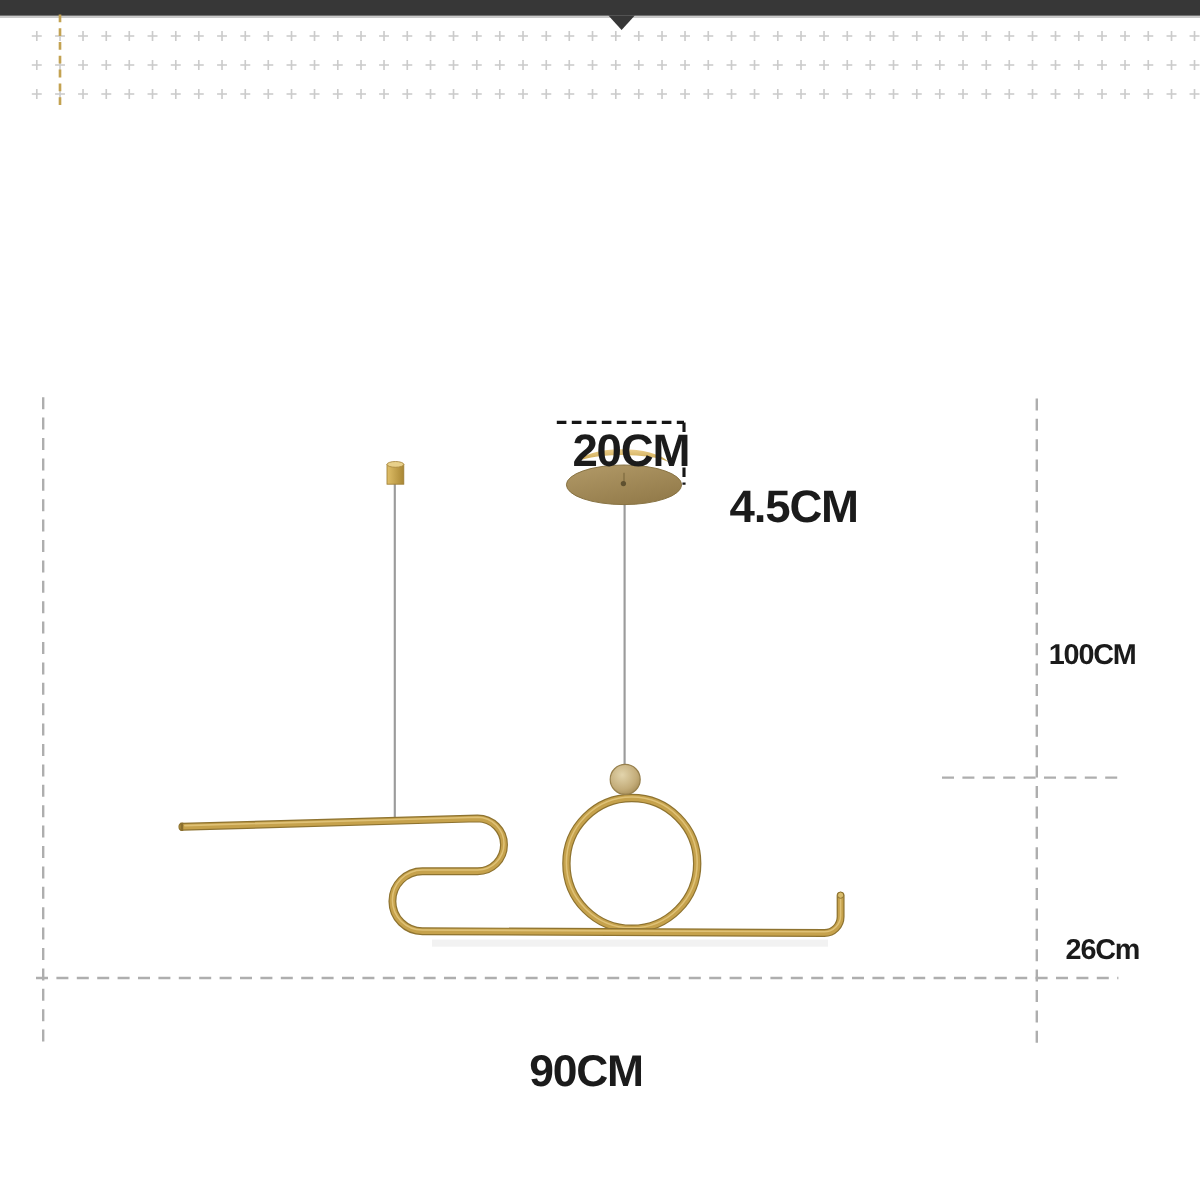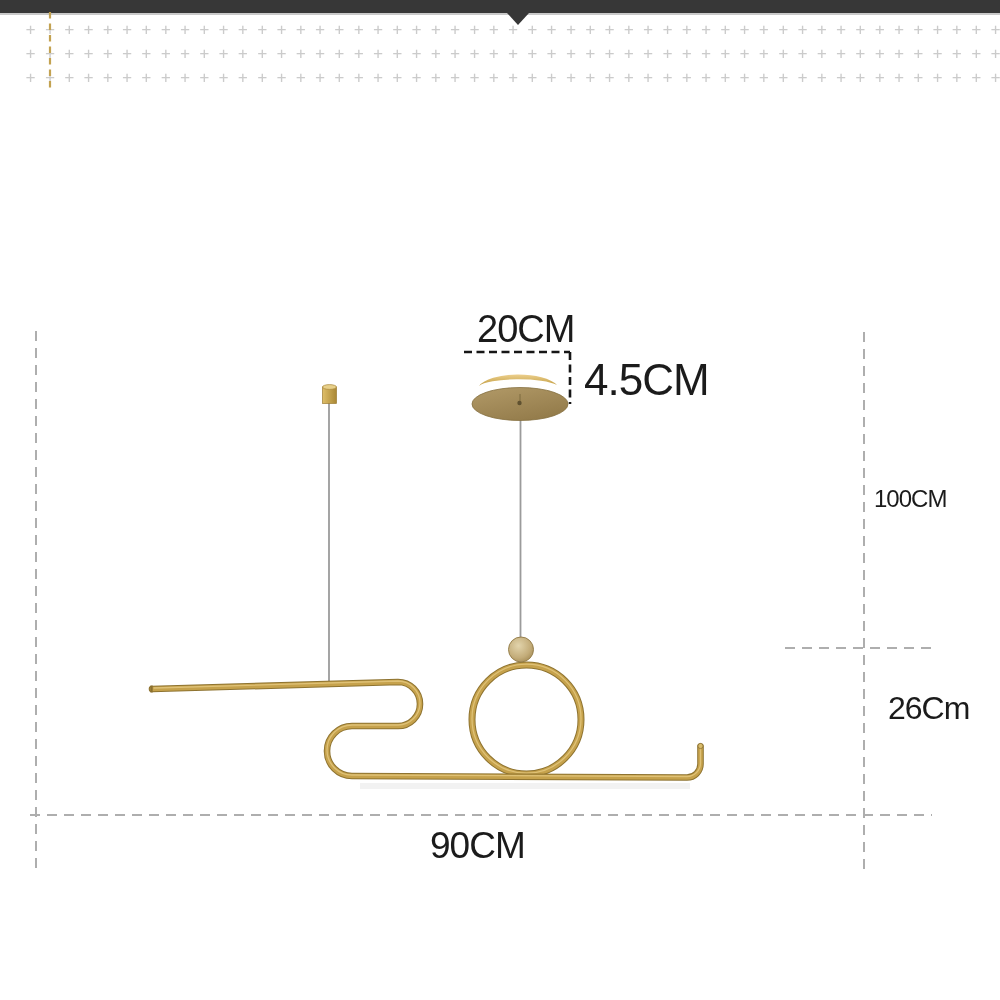--- a/index.html
+++ b/index.html
@@ -26,27 +26,27 @@
   svg{position:absolute;left:0;top:0;}
 
   .dash-gray{stroke:var(--dash-gray);stroke-width:2;fill:none;stroke-dasharray:10 7;}
   .dash-black{stroke:var(--dash-black);stroke-width:2.6;fill:none;stroke-dasharray:8 4.5;}
   .dash-gold{stroke:var(--dash-gold);stroke-width:2.2;fill:none;stroke-dasharray:6.5 5;}
   .wire{stroke:var(--wire);stroke-width:1.8;fill:none;}
   .tube-dark{stroke:var(--gold-dark);stroke-width:6.6;fill:none;stroke-linecap:round;}
   .tube-mid{stroke:var(--gold);stroke-width:4.6;fill:none;stroke-linecap:round;}
   .tube-hi{stroke:var(--gold-light);stroke-width:1.3;fill:none;stroke-linecap:round;opacity:.85;}
 
-  .dim-label{position:absolute;color:var(--label);font-weight:400;line-height:1.05;
-    letter-spacing:-1px;white-space:nowrap;}
+  .dim-label{position:absolute;color:var(--label);font-weight:700;line-height:1.05;
+    letter-spacing:-1px;white-space:nowrap;margin-top:47px;}
   #label-20cm{left:477px;top:310px;font-size:38px;}
-  #label-45cm{left:584px;top:357px;font-size:44px;}
+  #label-45cm{left:608px;top:357px;font-size:38px;}
   #label-100cm{left:874px;top:486px;font-size:24px;}
-  #label-26cm{left:888px;top:692px;font-size:32px;}
-  #label-90cm{left:430px;top:827px;font-size:37px;}
+  #label-26cm{left:888px;top:732px;font-size:24px;}
+  #label-90cm{left:441px;top:827px;font-size:37px;}
 </style>
 </head>
 <body>
 
 <div id="stage">
 
   <div class="top-bar"></div>
   <div class="pointer" id="bar-pointer" style="left: 507px;"></div>
 
   <div class="plus-row" id="plus-row-0"><span>+</span><span>+</span><span>+</span><span>+</span><span>+</span><span>+</span><span>+</span><span>+</span><span>+</span><span>+</span><span>+</span><span>+</span><span>+</span><span>+</span><span>+</span><span>+</span><span>+</span><span>+</span><span>+</span><span>+</span><span>+</span><span>+</span><span>+</span><span>+</span><span>+</span><span>+</span><span>+</span><span>+</span><span>+</span><span>+</span><span>+</span><span>+</span><span>+</span><span>+</span><span>+</span><span>+</span><span>+</span><span>+</span><span>+</span><span>+</span><span>+</span><span>+</span><span>+</span><span>+</span><span>+</span><span>+</span><span>+</span><span>+</span><span>+</span><span>+</span><span>+</span></div>

